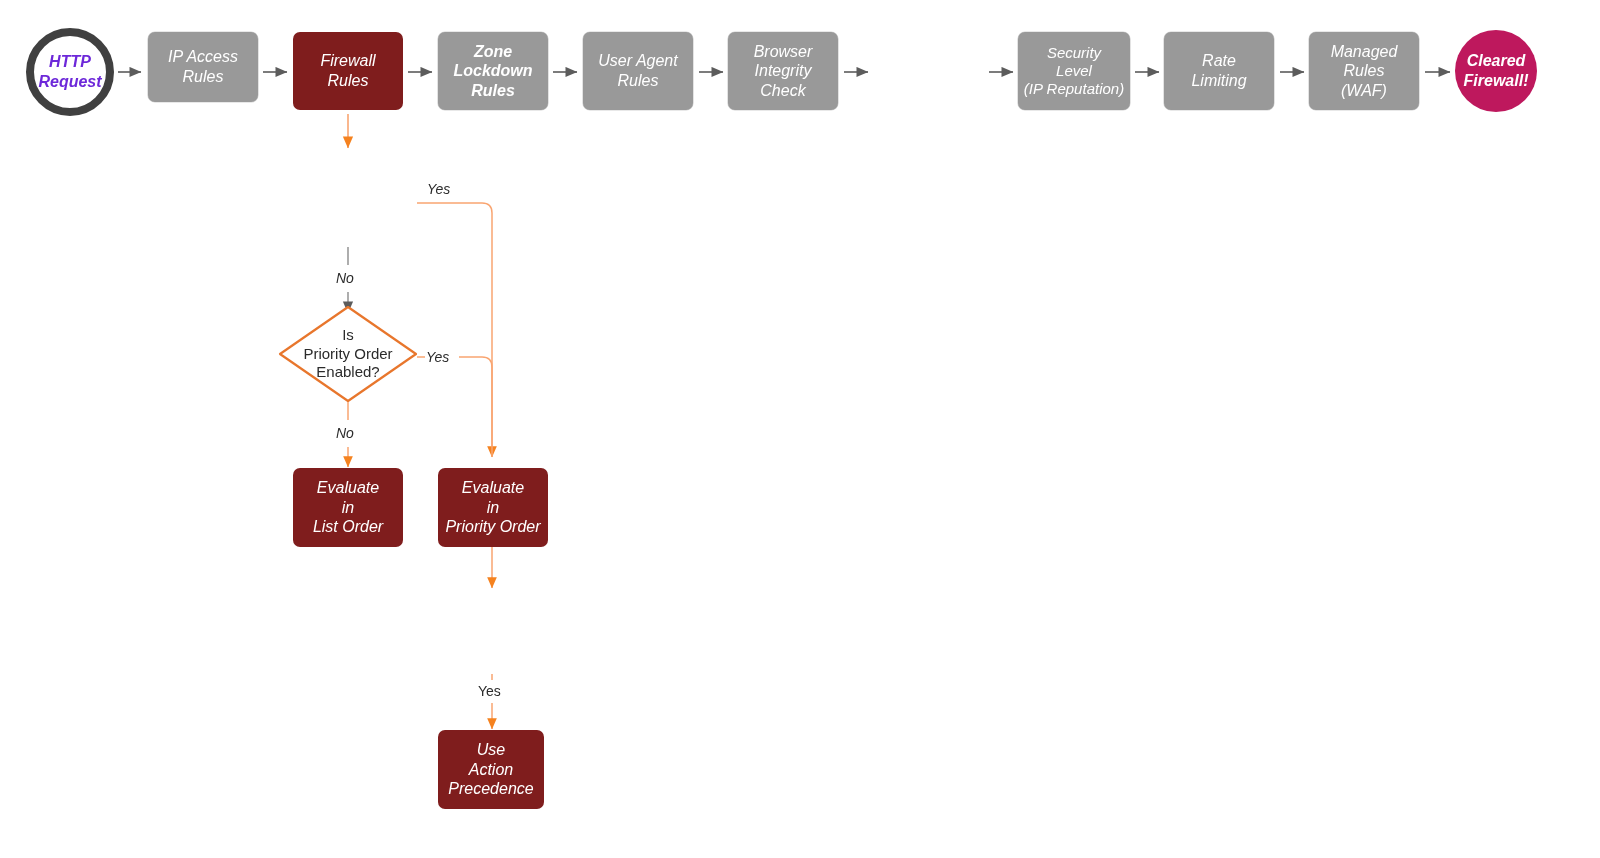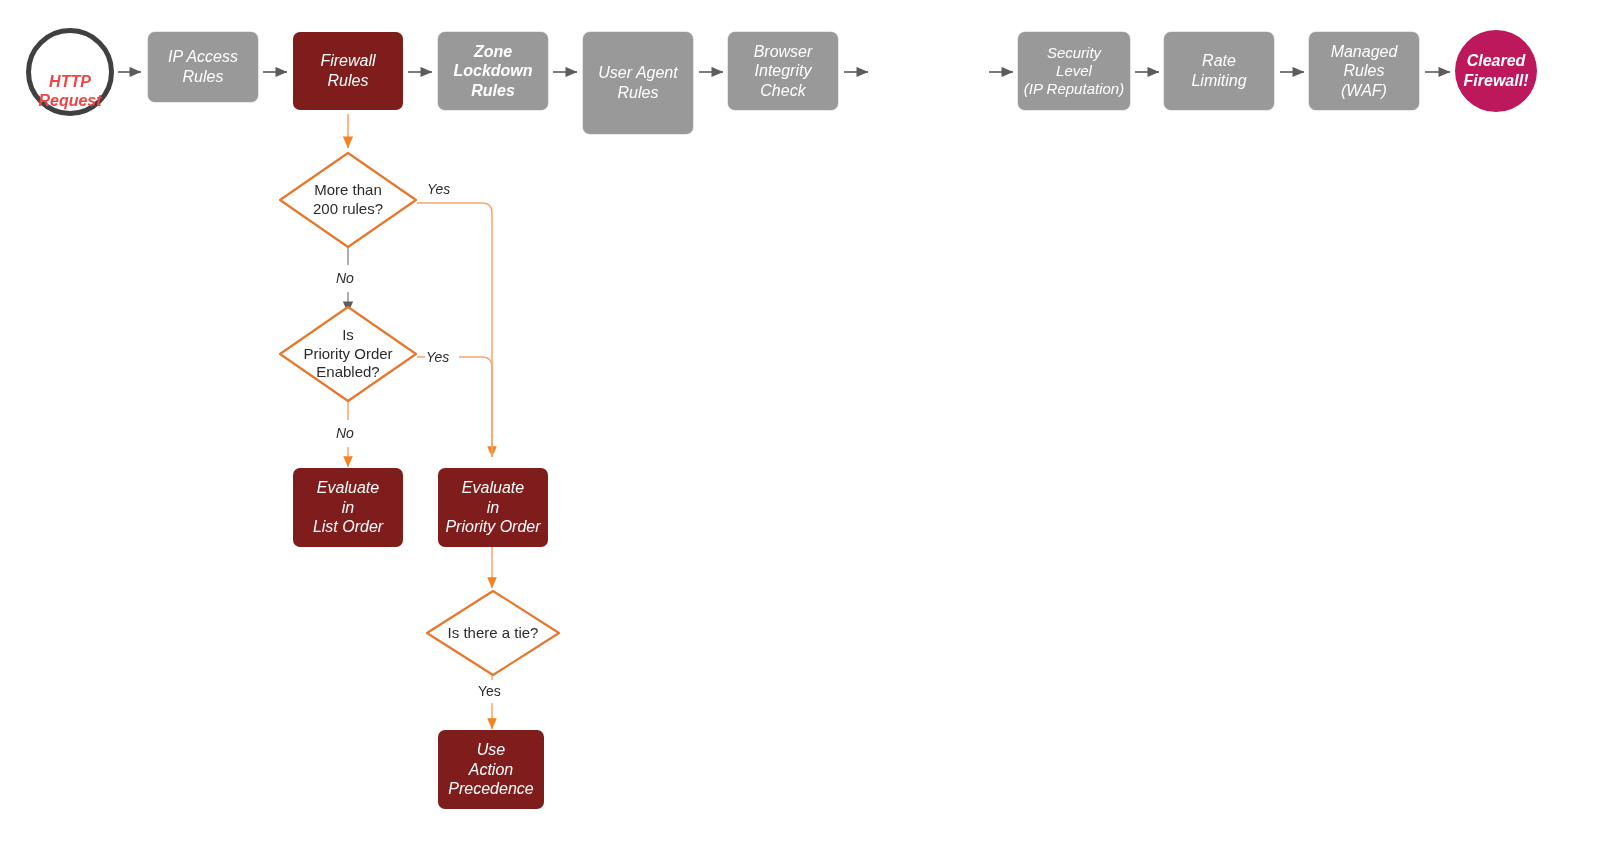--- a/index.html
+++ b/index.html
@@ -52,23 +52,22 @@
   }
   
   .circle {
     border-radius: 50%;
     font-style: italic;
     font-weight: bold;
     font-size: 16px;
   }
   .circle.outline {
     background: #ffffff;
-    border: 5px solid #404040;
-    color: #ef4444;
-    align-items: flex-end;
+    border: 8px solid #404040;
+    color: #6d28d9;
   }
   .circle.filled {
     background: #be185d;
     border: none;
     color: #ffffff;
   }
   
   .diamond {
     position: absolute;
   }
@@ -170,21 +169,21 @@
     <span class="label">Firewall
 Rules</span>
   </div>
 
   <div class="node box gray" style="left:438px; top:32px; width:110px; height:78px;font-weight:bold;">
     <span class="label">Zone
 Lockdown
 Rules</span>
   </div>
 
-  <div class="node box gray" style="left:583px; top:32px; width:110px; height:102px;align-items:center;">
+  <div class="node box gray" style="left:583px; top:32px; width:110px; height:78px;align-items:center;">
     <span class="label">User Agent
 Rules</span>
   </div>
 
   <div class="node box gray" style="left:728px; top:32px; width:110px; height:78px;">
     <span class="label">Browser
 Integrity
 Check</span>
   </div>
 
@@ -204,43 +203,30 @@
     <span class="label">Managed
 Rules
 (WAF)</span>
   </div>
 
   <div class="node circle filled" style="left:1455px; top:30px; width:82px; height:82px;">
     <span class="label">Cleared
 Firewall!</span>
   </div>
 
-  <div class="diamond" style="left:277px; top:150px; width:142px; height:100px;">
-    <svg viewBox="0 0 142 100" xmlns="http://www.w3.org/2000/svg">
-      <polygon points="71,3 139,50 71,97 3,50" fill="#ffffff" stroke="#E8762C" stroke-width="2.2" stroke-linejoin="round"></polygon>
-    </svg>
-    <span class="label">More than
-200 rules?</span>
-  </div>
 
   <div class="diamond" style="left:277px; top:304px; width:142px; height:100px;">
     <svg viewBox="0 0 142 100" xmlns="http://www.w3.org/2000/svg">
       <polygon points="71,3 139,50 71,97 3,50" fill="#ffffff" stroke="#E8762C" stroke-width="2.2" stroke-linejoin="round"></polygon>
     </svg>
     <span class="label">Is
 Priority Order
 Enabled?</span>
   </div>
 
-  <div class="diamond" style="left:424px; top:588px; width:138px; height:90px;">
-    <svg viewBox="0 0 138 90" xmlns="http://www.w3.org/2000/svg">
-      <polygon points="69,3 135,45 69,87 3,45" fill="#ffffff" stroke="#E8762C" stroke-width="2.2" stroke-linejoin="round"></polygon>
-    </svg>
-    <span class="label">Is there a tie?</span>
-  </div>
 
   <div class="node box orange" style="left:293px; top:468px; width:110px; height:79px;">
     <span class="label">Evaluate
 in
 List Order</span>
   </div>
 
   <div class="node box orange" style="left:438px; top:468px; width:110px; height:79px;">
     <span class="label">Evaluate
 in

